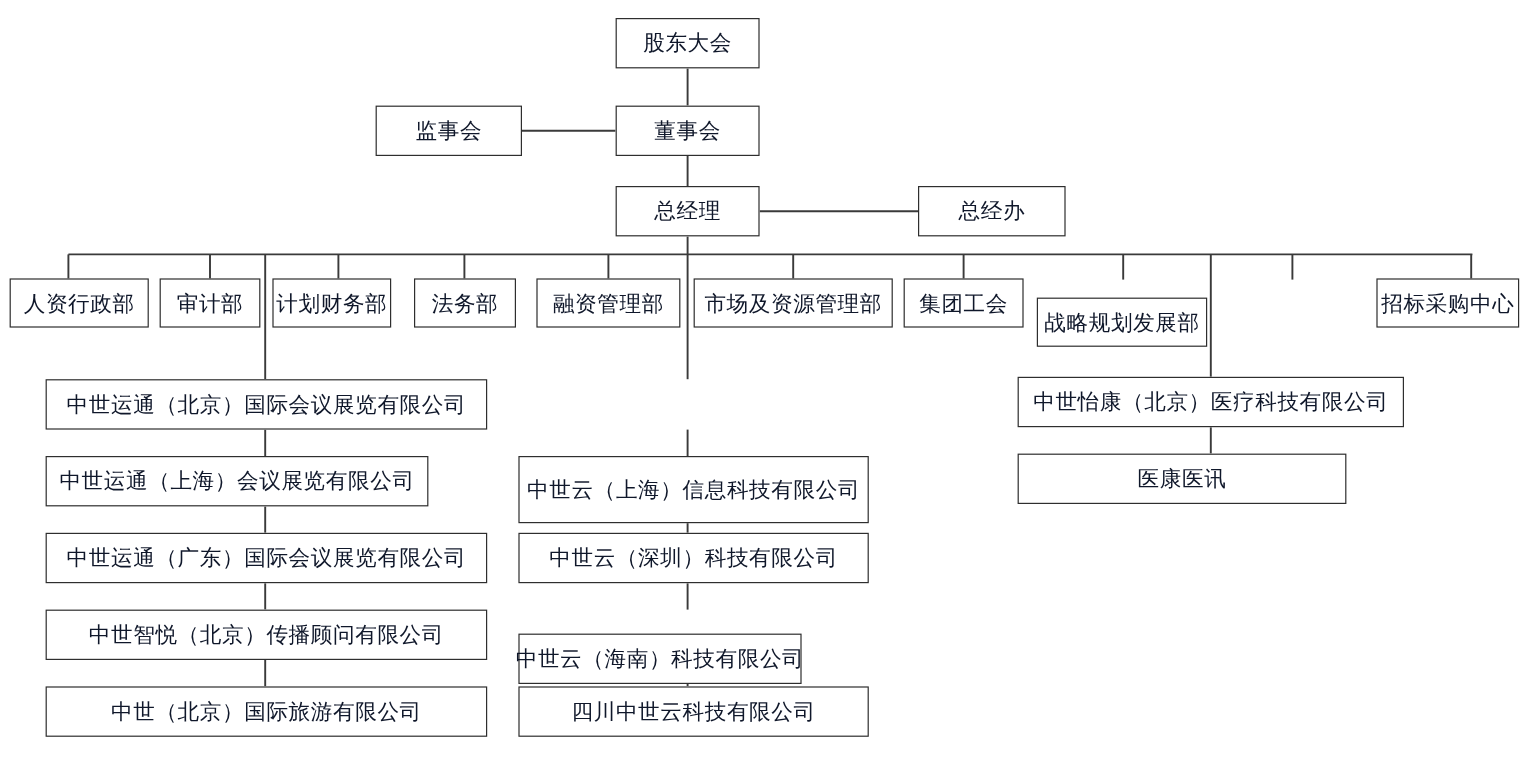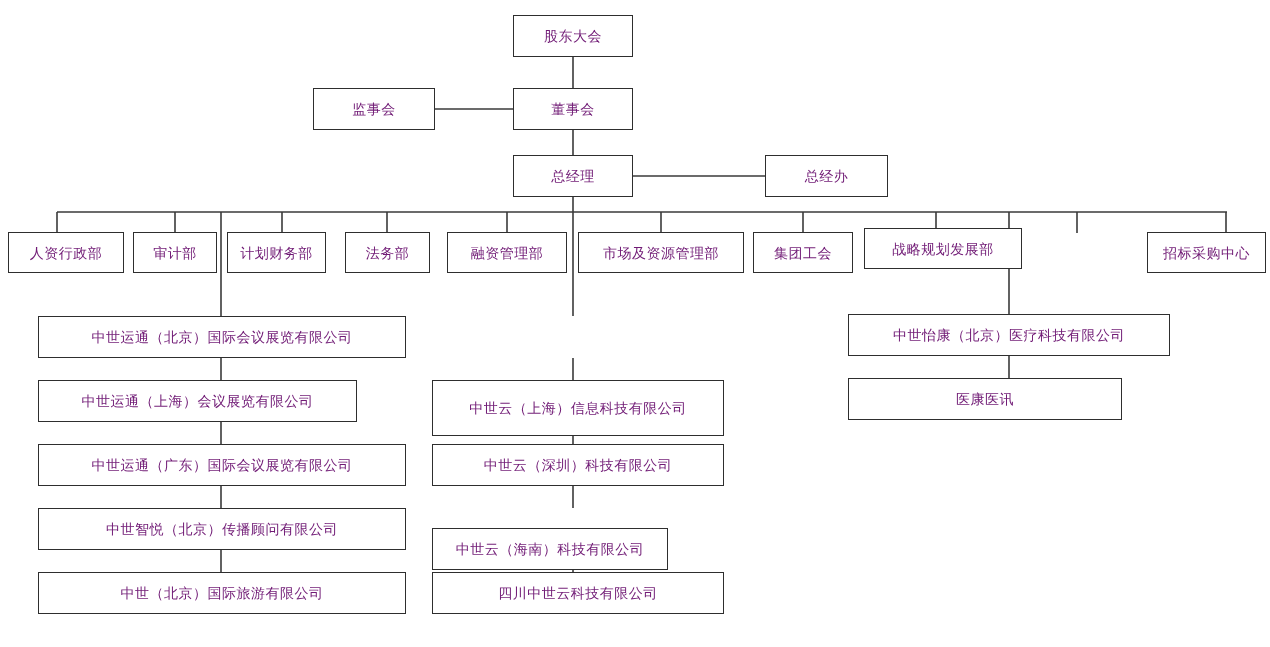--- a/index.html
+++ b/index.html
@@ -21,25 +21,25 @@
     top: 0;
     width: 1270px;
     height: 647px;
     pointer-events: none;
   }
   .box {
     position: absolute;
     box-sizing: border-box;
     border: 1.5px solid #2e2e2e;
     background: #ffffff;
-    color: #701a75;
+    color: #0f172a;
     display: flex;
     align-items: center;
     justify-content: center;
-    font-size: 14px;
+    font-size: 18px;
     letter-spacing: 0.5px;
     white-space: nowrap;
     text-align: center;
     line-height: 1;
   }
 </style>
 </head>
 <body>
 
 <div class="chart">
@@ -87,21 +87,21 @@
   <div class="box" style="left:513px; top:155px; width:120px; height:42px">总经理</div>
   <div class="box" style="left:765px; top:155px; width:123px; height:42px">总经办</div>
 
   <div class="box" style="left:8px;    top:232px; width:116px; height:41px">人资行政部</div>
   <div class="box" style="left:133px;  top:232px; width:84px;  height:41px">审计部</div>
   <div class="box" style="left:227px;  top:232px; width:99px; height:41px">计划财务部</div>
   <div class="box" style="left:345px;  top:232px; width:85px;  height:41px">法务部</div>
   <div class="box" style="left:447px;  top:232px; width:120px; height:41px">融资管理部</div>
   <div class="box" style="left:578px;  top:232px; width:166px; height:41px">市场及资源管理部</div>
   <div class="box" style="left:753px;  top:232px; width:100px; height:41px">集团工会</div>
-  <div class="box" style="left:864px;  top:228px; width:158px; height:41px">战略规划发展部</div>
+  <div class="box" style="left:864px;  top:248px; width:142px; height:41px">战略规划发展部</div>
   <div class="box" style="left:38px; top:316px; width:368px; height:42px">中世运通（北京）国际会议展览有限公司</div>
 
   <div class="box" style="left:1147px; top:232px; width:119px; height:41px">招标采购中心</div>
   <div class="box" style="left:38px; top:380px; width:319px; height:42px">中世运通（上海）会议展览有限公司</div>
   <div class="box" style="left:38px; top:444px; width:368px; height:42px">中世运通（广东）国际会议展览有限公司</div>
   <div class="box" style="left:38px; top:508px; width:368px; height:42px">中世智悦（北京）传播顾问有限公司</div>
   <div class="box" style="left:38px; top:572px; width:368px; height:42px">中世（北京）国际旅游有限公司</div>
 
   <div class="box" style="left:432px; top:380px; width:292px; height:56px">中世云（上海）信息科技有限公司</div>
   <div class="box" style="left:432px; top:444px; width:292px; height:42px">中世云（深圳）科技有限公司</div>

